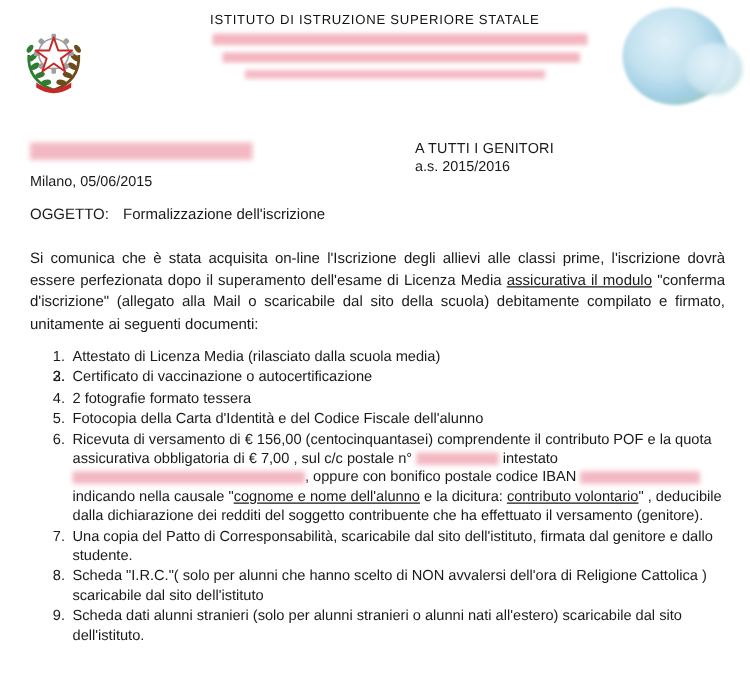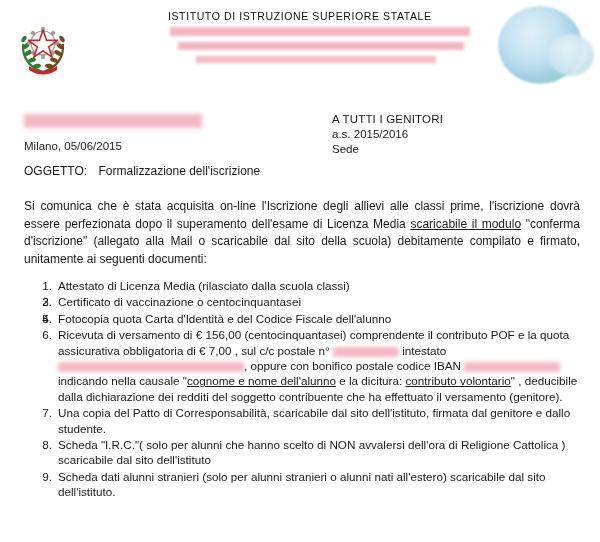--- a/index.html
+++ b/index.html
@@ -240,37 +240,36 @@
     <div class="logo-blob"></div>
     <div class="logo-blob-2"></div>
   </div>
 
   <div class="date-line">Milano,  05/06/2015</div>
   <div class="date-redact"></div>
 
   <div class="addressee">
     <div class="line1">A TUTTI I GENITORI</div>
     <div>a.s. 2015/2016</div>
-    <div>Sede</div>
   </div>
 
   <div class="subject">
     <span class="label">OGGETTO:</span>
     <span>Formalizzazione dell'iscrizione</span>
   </div>
 
   <div class="body-par">
-    <span>Si comunica che  è stata acquisita on-line l'Iscrizione degli allievi alle classi prime, l'iscrizione dovrà essere perfezionata dopo il superamento dell'esame di Licenza Media </span><span class="u">scaricabile il modulo</span><span> "conferma d'iscrizione" (allegato alla Mail o scaricabile dal sito della scuola) debitamente compilato e firmato, unitamente ai seguenti documenti:</span>
+    <span>Si comunica che  è stata acquisita on-line l'Iscrizione degli allievi alle classi prime, l'iscrizione dovrà essere perfezionata dopo il superamento dell'esame di Licenza Media </span><span class="u">assicurativa il modulo</span><span> "conferma d'iscrizione" (allegato alla Mail o scaricabile dal sito della scuola) debitamente compilato e firmato, unitamente ai seguenti documenti:</span>
   </div>
 
   <ol class="doc-list" id="doc-list">
-      <li><span class="num">1.</span><span class="item-text">Attestato  di Licenza Media  (rilasciato dalla scuola classi)</span></li>
+      <li><span class="num">1.</span><span class="item-text">Attestato  di Licenza Media  (rilasciato dalla scuola media)</span></li>
       <li><span class="num">2.</span></li>
-      <li><span class="num">3.</span><span class="item-text">Certificato di vaccinazione o centocinquantasei</span></li>
-      <li><span class="num">4.</span></li>
-      <li><span class="num">5.</span><span class="item-text">Fotocopia quota Carta d'Identità e del Codice Fiscale dell'alunno</span></li>
+      <li><span class="num">3.</span><span class="item-text">Certificato di vaccinazione o autocertificazione</span></li>
+      <li><span class="num">4.</span><span class="item-text">2  fotografie formato tessera</span></li>
+      <li><span class="num">5.</span><span class="item-text">Fotocopia della Carta d'Identità e del Codice Fiscale dell'alunno</span></li>
       <li><span class="num">6.</span><span class="item-text"><span>Ricevuta di versamento di € 156,00  </span><span>(centocinquantasei)  comprendente il contributo POF e la quota assicurativa obbligatoria di € 7,00 , sul c/c postale n° </span><span class="inline-redact" style="width: 66px;"></span><span> intestato </span><span class="inline-redact" style="width: 186px;"></span><span>, oppure con bonifico postale codice </span><span>IBAN </span><span class="inline-redact" style="width: 96px;"></span><span> indicando nella causale "</span><span class="u">cognome  e  nome dell'alunno</span><span> e la dicitura: </span><span class="u">contributo volontario</span><span>" , deducibile dalla dichiarazione dei redditi del soggetto contribuente che ha effettuato il versamento (genitore).</span></span></li>
       <li><span class="num">7.</span><span class="item-text">Una copia del Patto di Corresponsabilità, scaricabile dal sito dell'istituto, firmata dal genitore e dallo studente.</span></li>
       <li><span class="num">8.</span><span class="item-text">Scheda "I.R.C."( solo per alunni che hanno scelto di NON avvalersi dell'ora di Religione Cattolica ) scaricabile dal sito dell'istituto</span></li>
       <li><span class="num">9.</span><span class="item-text">Scheda dati alunni stranieri (solo per alunni stranieri o alunni nati all'estero) scaricabile dal sito dell'istituto.</span></li>
     </ol>
 
 </div>
 
 </body></html>

